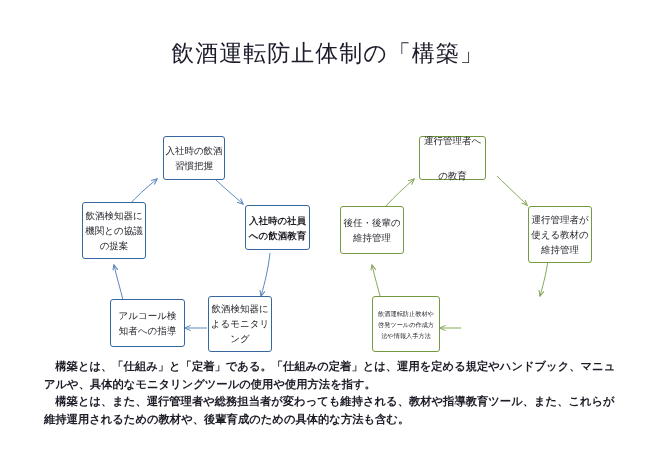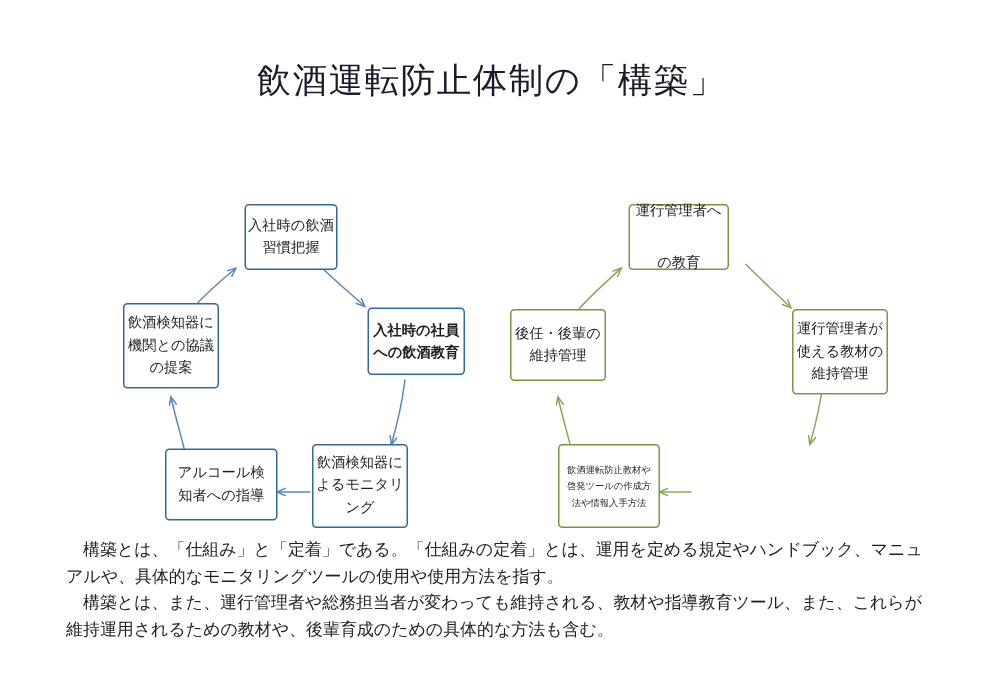--- a/index.html
+++ b/index.html
@@ -52,20 +52,21 @@
 
   
   .body-text{
     position:absolute;
     left:44px;top:358px;width:575px;
     font-size:11.3px;
     line-height:17.5px;
     color:#1d1d28;
     font-family:"DejaVu Sans","Liberation Sans",sans-serif;
     text-align:left;
+    font-weight:bold;
   }
   .body-text p{margin:0;text-indent:1em;}
 </style>
 </head>
 <body>
 
 <div class="page">
 
   <div class="title">飲酒運転防止体制の「構築」</div>
 

